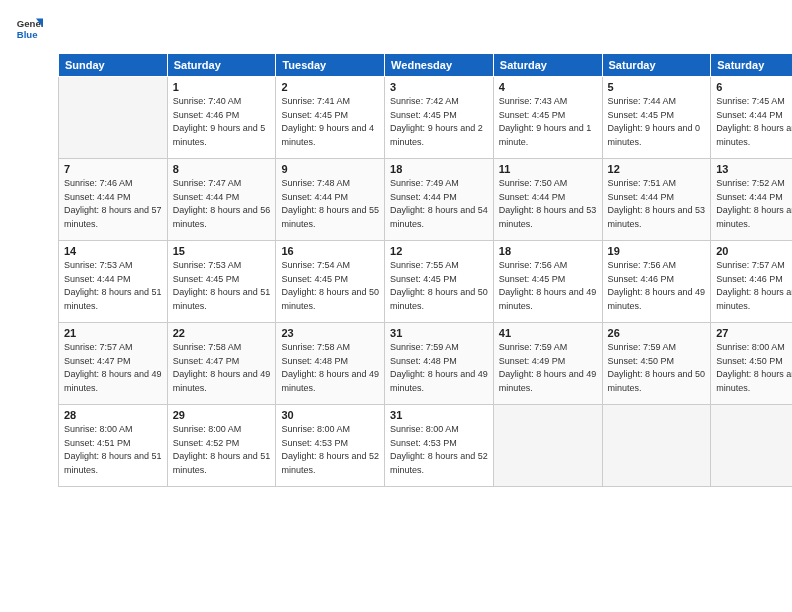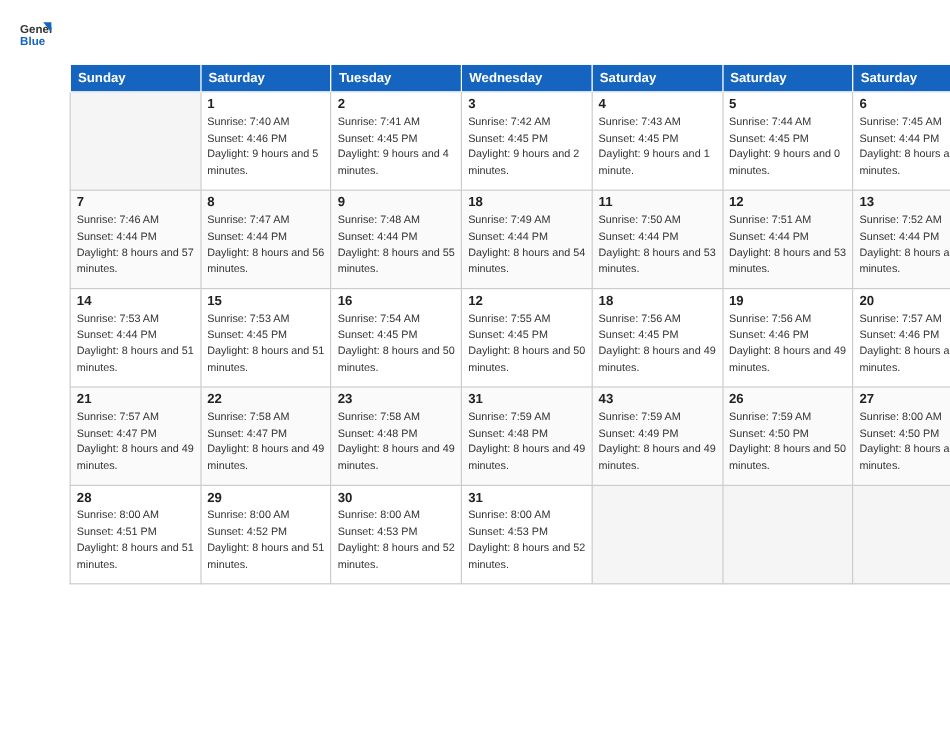--- a/index.html
+++ b/index.html
@@ -215,21 +215,21 @@
           </td>
           <td>
             <div class="day-number">23</div>
             <div class="day-info">Sunrise: 7:58 AM<br>Sunset: 4:48 PM<br>Daylight: 8 hours and 49 minutes.</div>
           </td>
           <td>
             <div class="day-number">31</div>
             <div class="day-info">Sunrise: 7:59 AM<br>Sunset: 4:48 PM<br>Daylight: 8 hours and 49 minutes.</div>
           </td>
           <td>
-            <div class="day-number">43</div>
+            <div class="day-number">41</div>
             <div class="day-info">Sunrise: 7:59 AM<br>Sunset: 4:49 PM<br>Daylight: 8 hours and 49 minutes.</div>
           </td>
           <td>
             <div class="day-number">26</div>
             <div class="day-info">Sunrise: 7:59 AM<br>Sunset: 4:50 PM<br>Daylight: 8 hours and 50 minutes.</div>
           </td>
           <td>
             <div class="day-number">27</div>
             <div class="day-info">Sunrise: 8:00 AM<br>Sunset: 4:50 PM<br>Daylight: 8 hours and 50 minutes.</div>
           </td>

